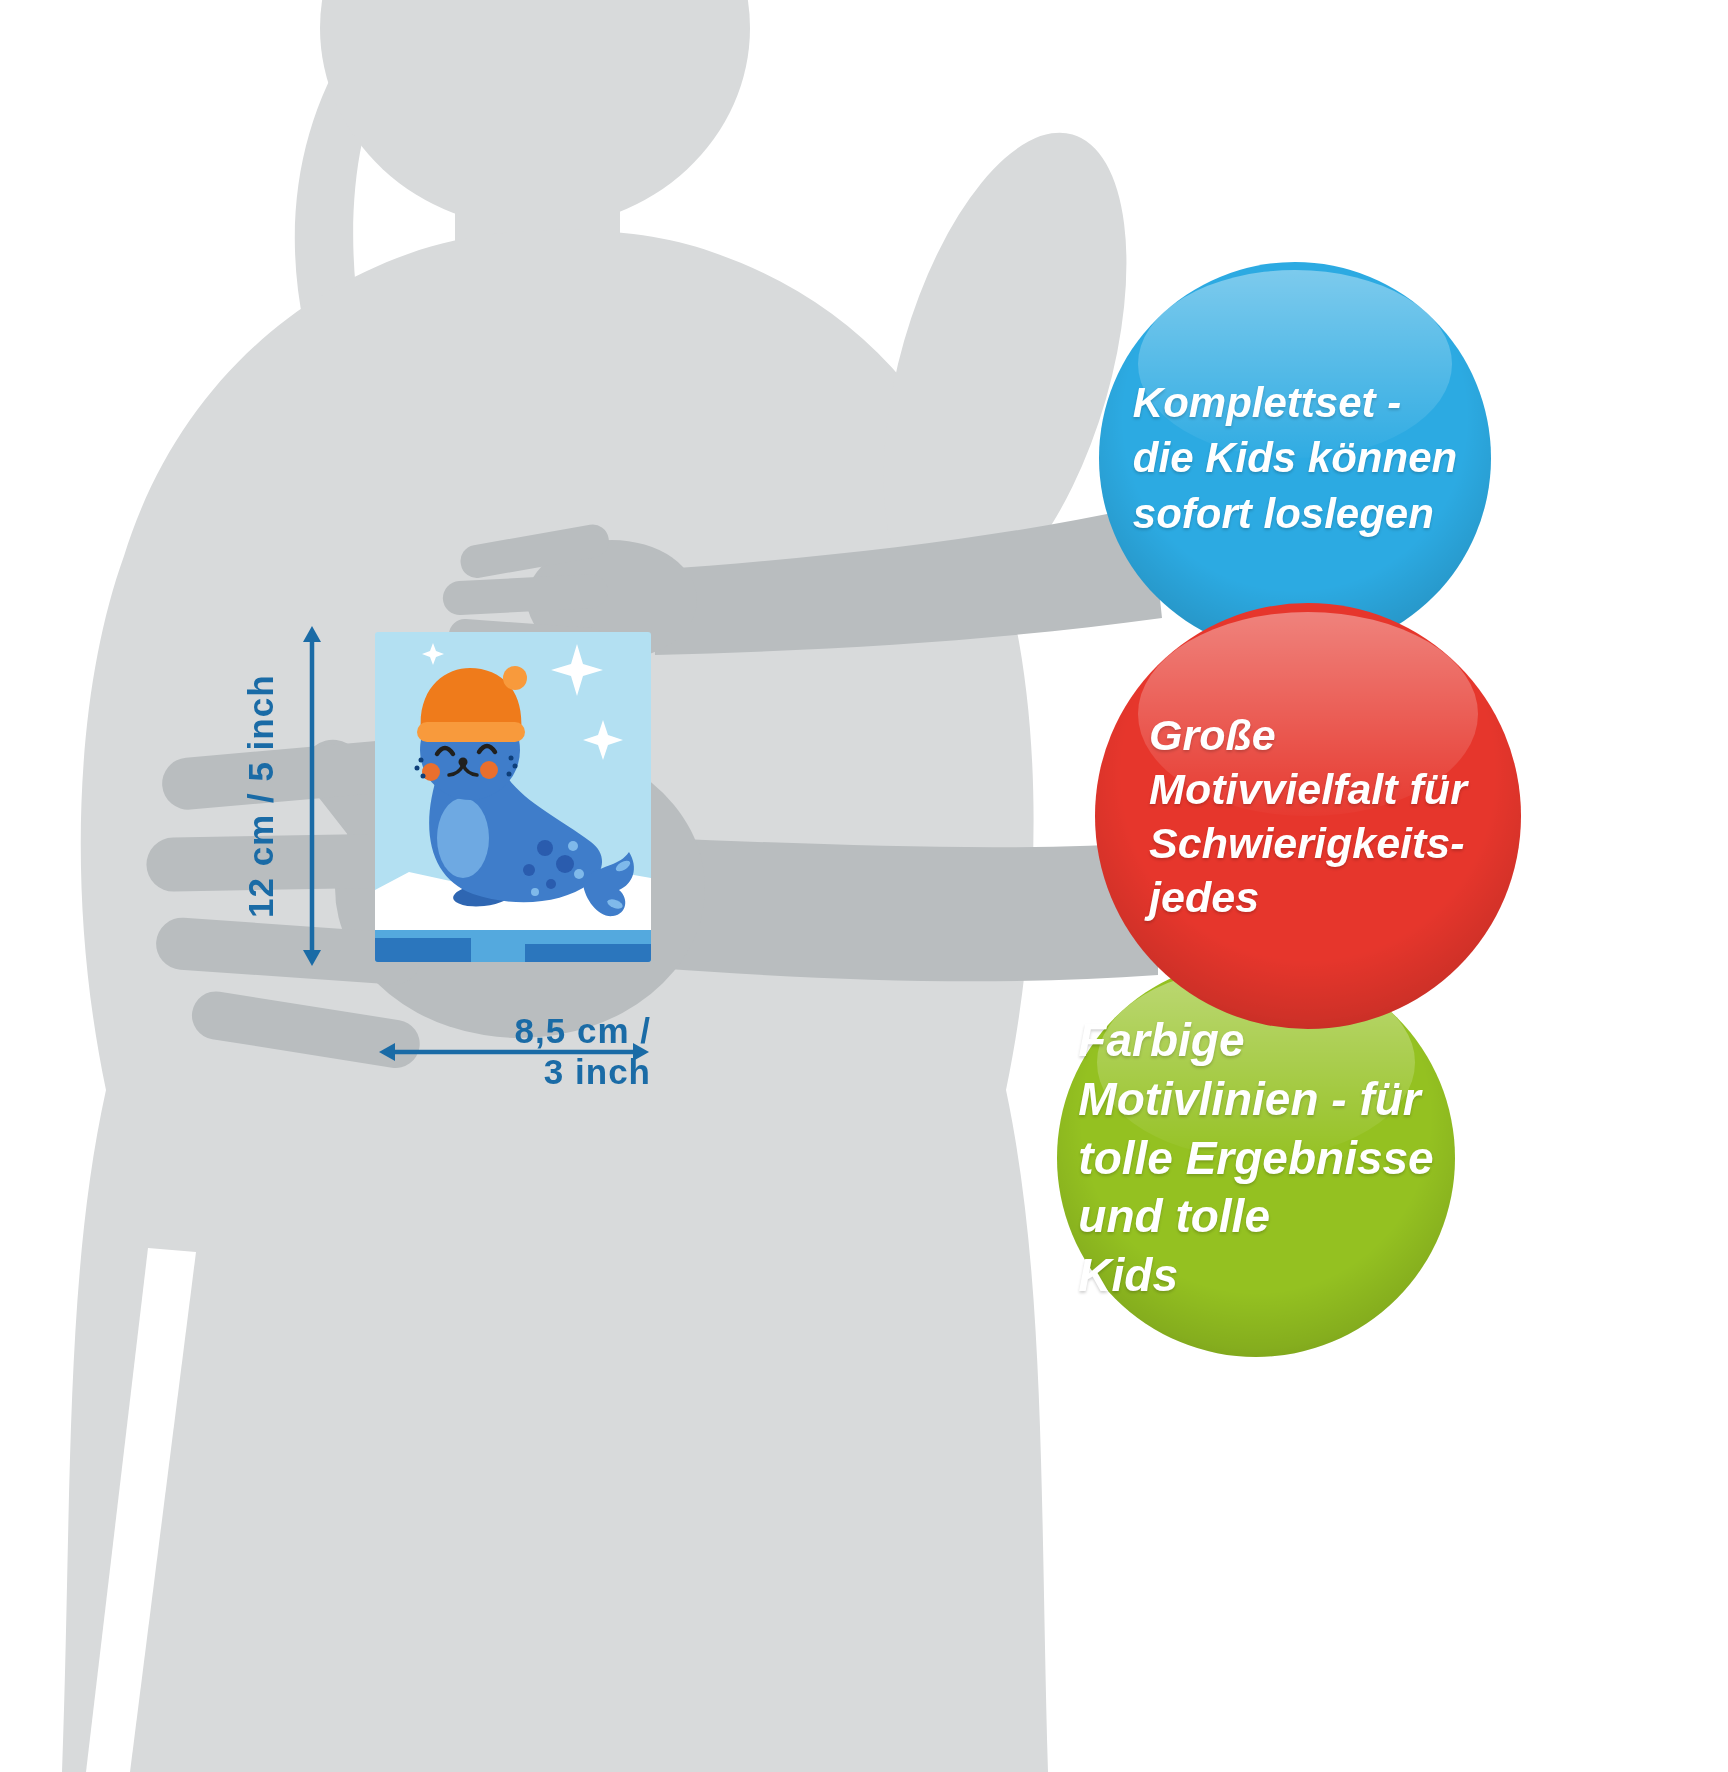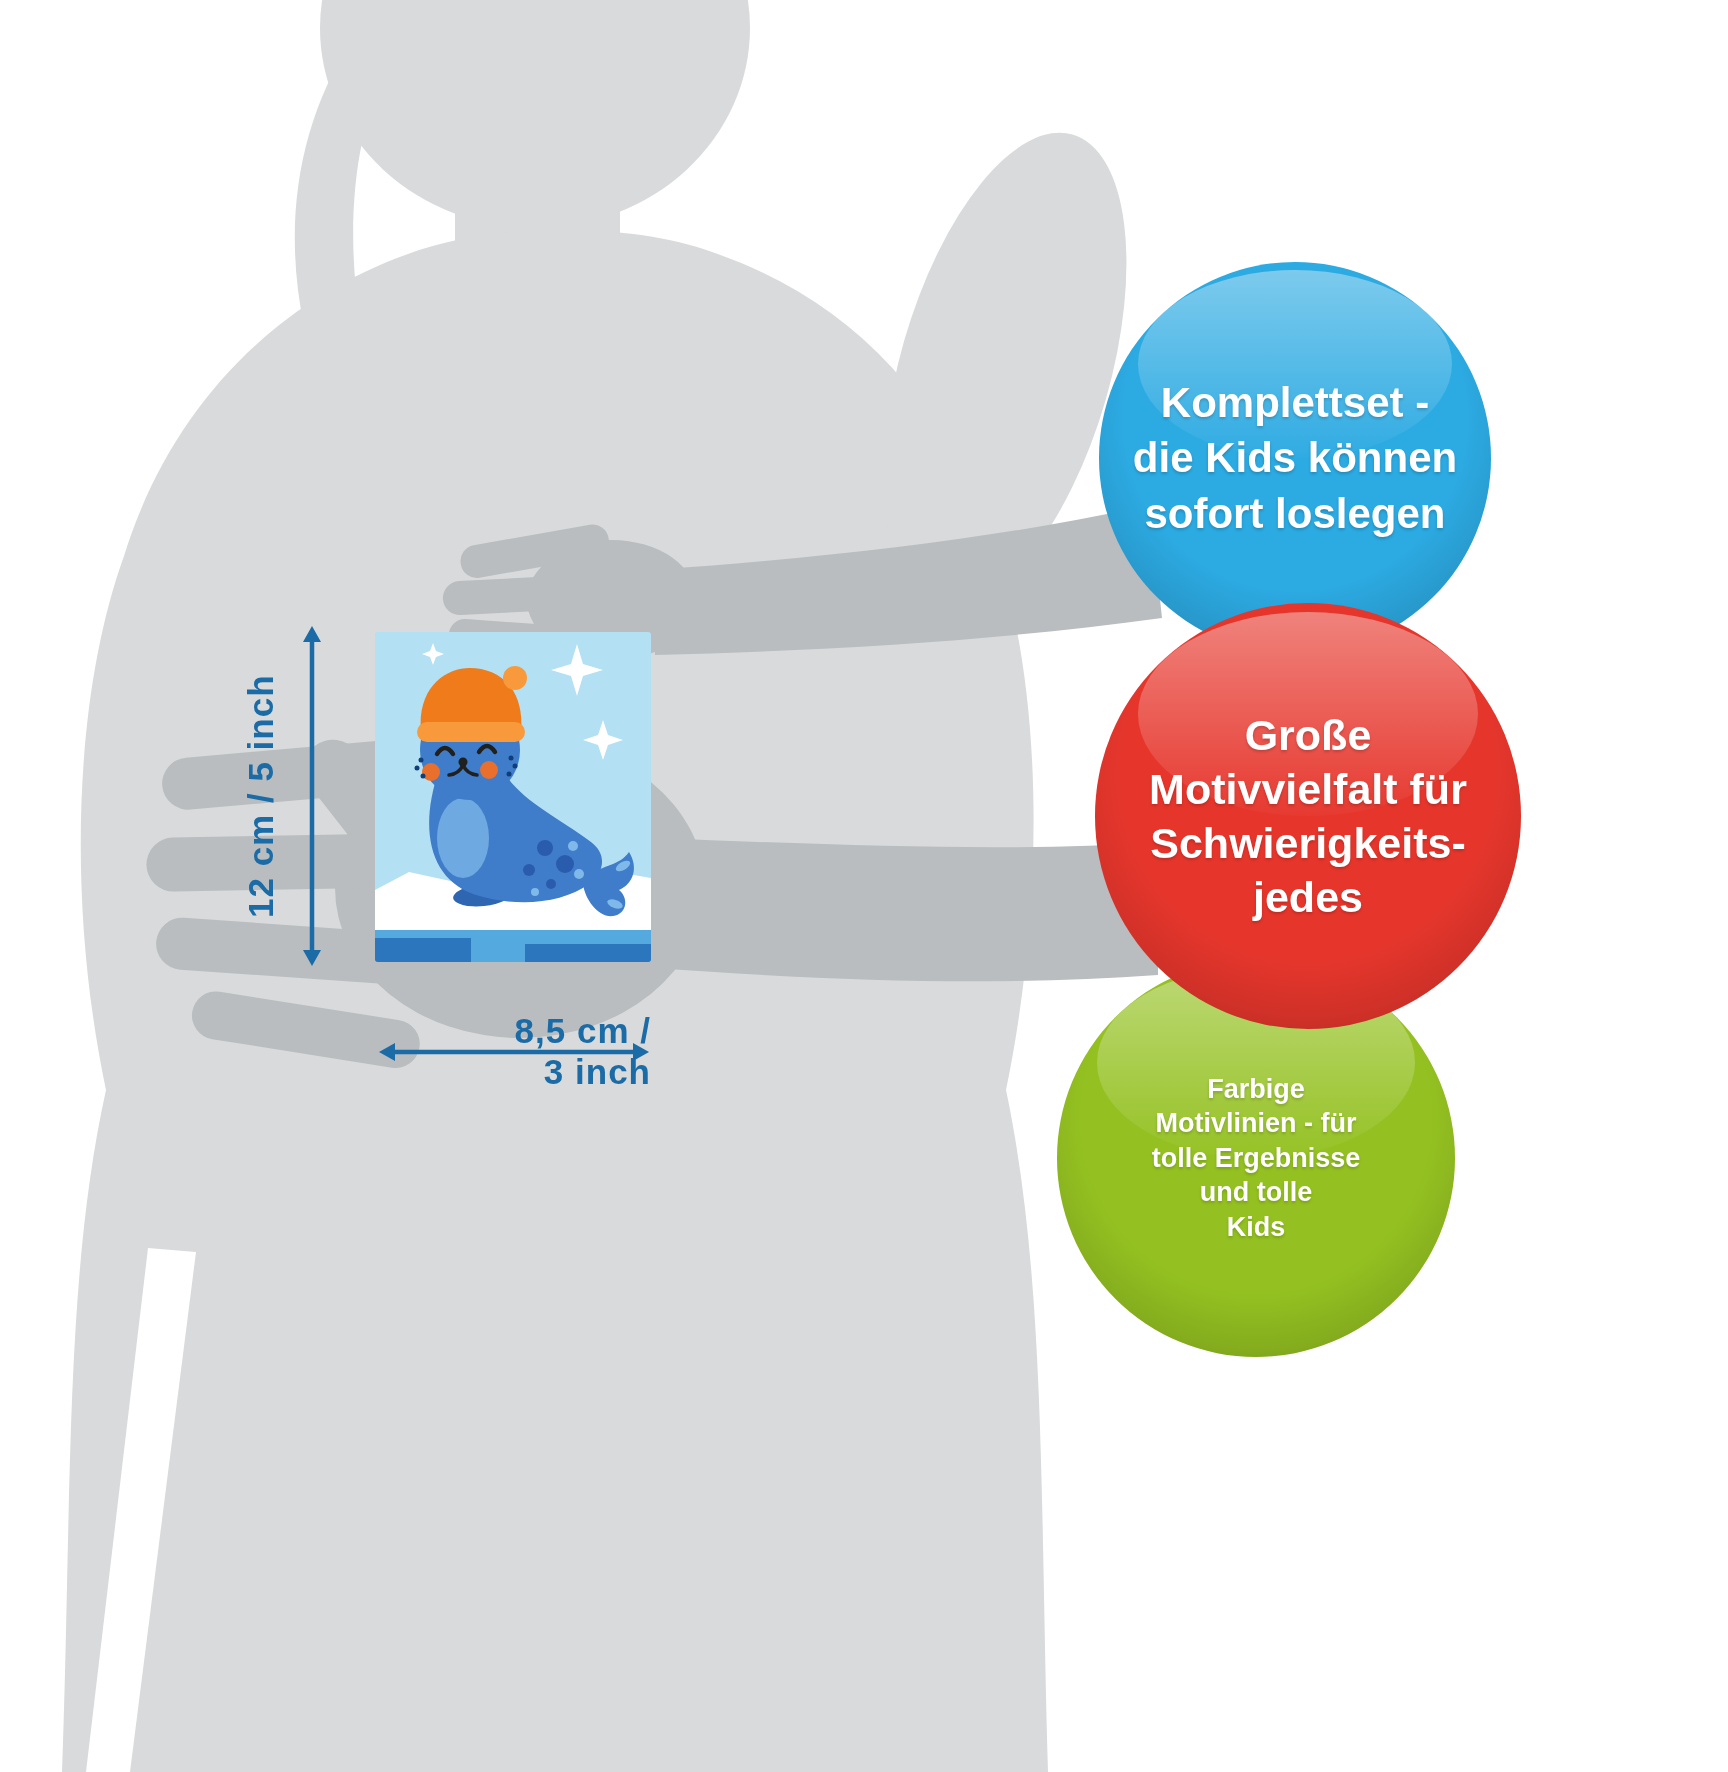--- a/index.html
+++ b/index.html
@@ -24,36 +24,36 @@
     left:238px;top:624px;width:46px;height:344px;
     display:flex;align-items:center;justify-content:center;
     writing-mode:vertical-rl;transform:rotate(180deg);white-space:nowrap;
   }
   .dim-label-h{
     left:377px;top:1010px;width:274px;text-align:right;line-height:1.18;
   }
   
   .badge{
     position:absolute;border-radius:50%;
-    display:flex;align-items:center;justify-content:center;text-align:center;
-    color:#ffffff;font-weight:bold;
+    display:flex;align-items:center;justify-content:center;
+    color:#ffffff;font-weight:bold;font-style:italic;
   }
   .badge::after{
     content:"";position:absolute;inset:0;border-radius:50%;pointer-events:none;
     background:radial-gradient(circle at 50% 40%, rgba(255,255,255,0) 56%, rgba(0,0,0,0.10) 74%, rgba(0,0,0,0.28) 94%, rgba(0,0,0,0.38) 100%);
   }
   .badge::before{
     content:"";position:absolute;left:10%;top:2%;width:80%;height:48%;border-radius:50%;pointer-events:none;
     background:linear-gradient(180deg, rgba(255,255,255,0.38), rgba(255,255,255,0.02));
   }
   .badge-text{position:relative;z-index:2;text-shadow:0 2px 3px rgba(0,0,0,0.18);}
   .badge-line{white-space:nowrap;}
   .badge-blue{left:1099px;top:262px;width:392px;height:392px;z-index:5;font-size:42px;line-height:1.32;}
   .badge-red{left:1095px;top:603px;width:426px;height:426px;z-index:7;font-size:43px;line-height:1.26;}
-  .badge-green{left:1057px;top:959px;width:398px;height:398px;z-index:6;font-size:27px;line-height:1.28;}
+  .badge-green{left:1057px;top:959px;width:398px;height:398px;z-index:6;font-size:46px;line-height:1.28;}
 </style>
 </head>
 <body>
 
 <div class="stage">
 
   <svg class="silhouette" width="1728" height="1772" viewBox="0 0 1728 1772">
     <g>
 
       <path fill="#d8dadb" d="M 352 40 C 300 120 282 220 304 326 C 314 352 350 352 360 322 C 346 230 352 132 392 58 Z"></path>

